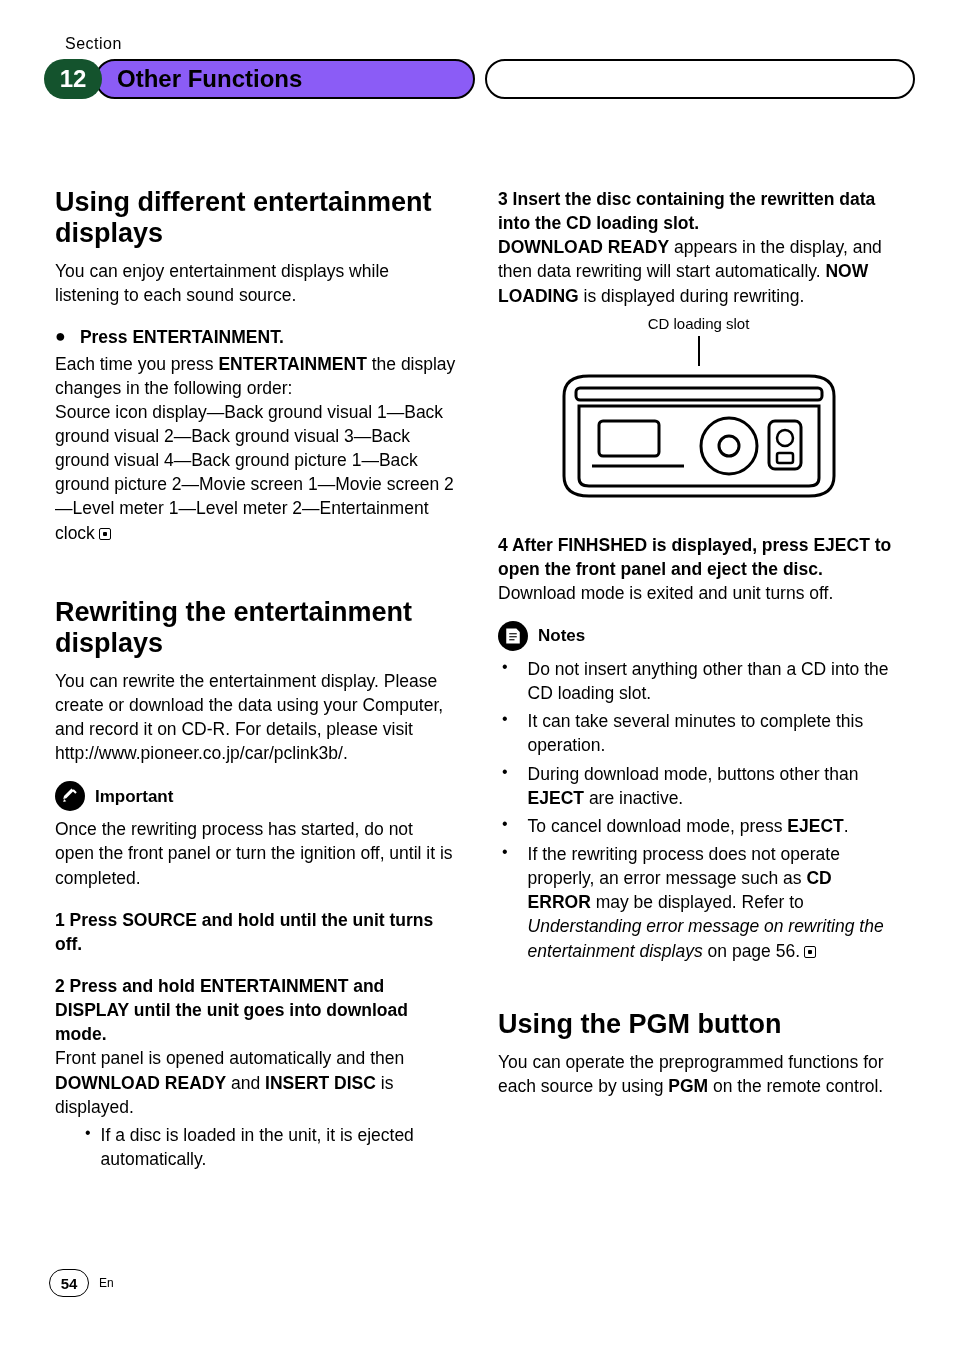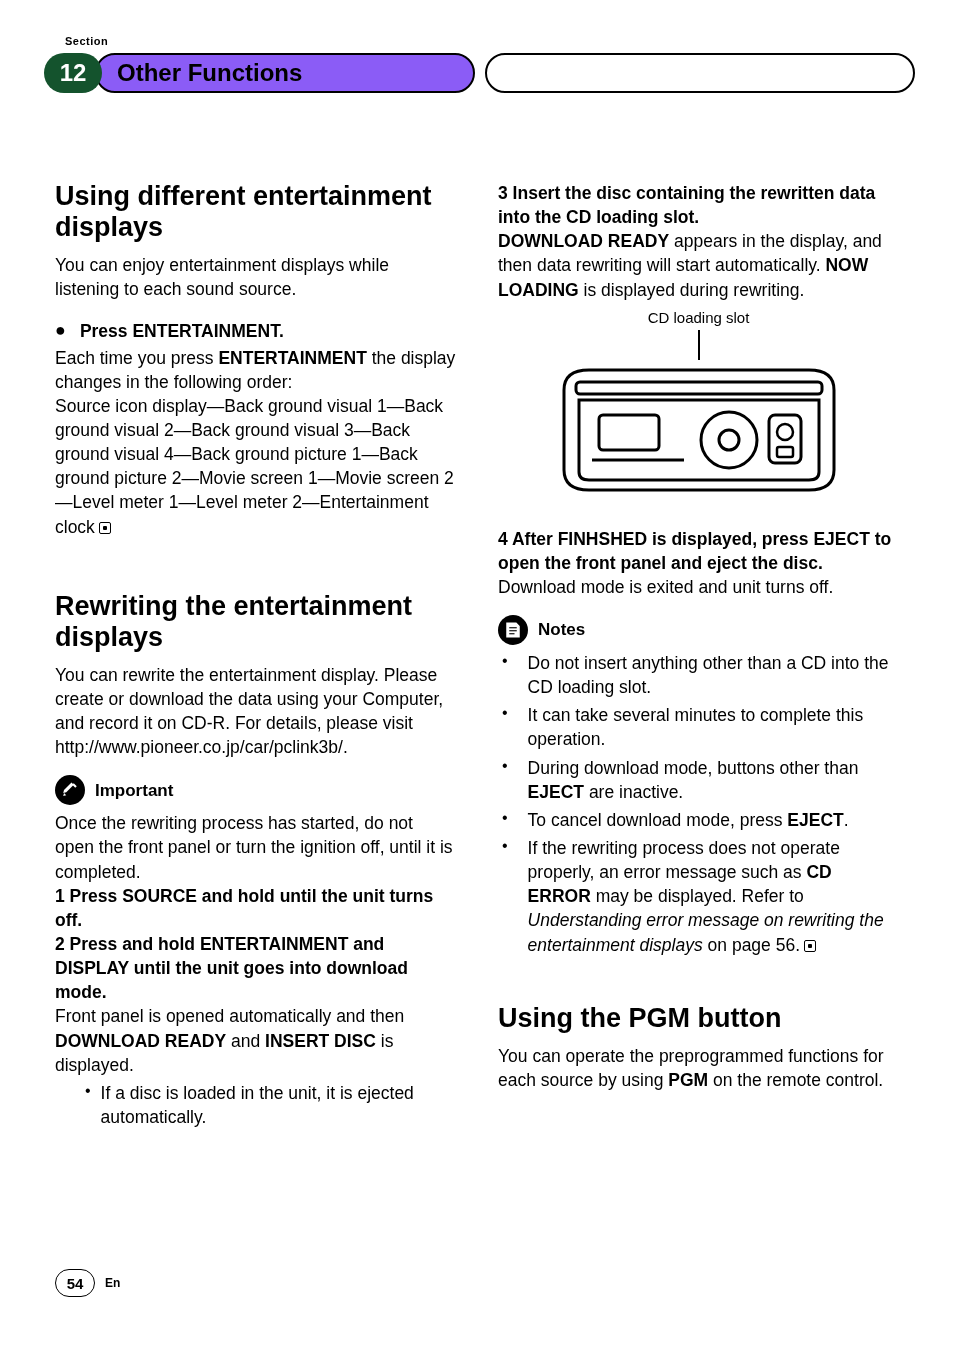--- a/index.html
+++ b/index.html
@@ -1,51 +1,51 @@
 <!DOCTYPE html>
 <html><head>
 <meta charset="utf-8">
 <style>
   * { margin: 0; padding: 0; box-sizing: border-box; }
   html, body { width: 954px; height: 1352px; background: #fff; font-family: Arial, Helvetica, sans-serif; color: #000; }
   .page { padding: 35px 55px 35px 55px; }
-  .top-label { font-size: 11px; font-weight: bold; letter-spacing: 0.5px; margin-left: 10px; }
+  .top-label { font-size: 16px; font-weight: normal; letter-spacing: 0.5px; margin-left: 10px; }
   .header-row { position: relative; height: 52px; margin-top: 2px; }
   .section-badge { position: absolute; left: -11px; top: 4px; width: 58px; height: 40px; background: #14532d; border-radius: 20px; color: #fff; font-size: 24px; font-weight: bold; display: flex; align-items: center; justify-content: center; z-index: 2; }
   .section-title-box { position: absolute; left: 40px; top: 4px; height: 40px; width: 380px; border: 2px solid #000; border-radius: 20px; display: flex; align-items: center; padding-left: 20px; font-size: 24px; font-weight: bold; background: #8b5cf6; }
   .right-pill { position: absolute; left: 430px; top: 4px; height: 40px; width: 430px; border: 2px solid #000; border-radius: 20px; background: #fff; }
   .columns { display: flex; gap: 42px; margin-top: 80px; }
   .col { width: 50%; font-size: 17.5px; line-height: 1.38; }
   h2.section-h { font-size: 27px; font-weight: bold; line-height: 1.15; margin-bottom: 10px; }
   .intro { margin-bottom: 18px; }
   .bullet-row { display: flex; gap: 14px; font-weight: bold; margin-bottom: 2px; }
   .bullet-dot { font-size: 18px; line-height: 1.3; }
   .para { margin-bottom: 0; }
   .end-mark { display:inline-block; width:12px; height:12px; border:1.5px solid #000; border-radius:2px; vertical-align:middle; margin-left:4px; position:relative; }
   .end-mark::after { content:""; position:absolute; left:3px; top:3px; width:4px; height:4px; background:#000; border-radius:1px; }
   .block { margin-top: 52px; }
   .icon-label { display: flex; align-items: center; gap: 10px; margin: 16px 0 6px 0; }
   .icon-circle { width: 30px; height: 30px; background:#000; border-radius:50%; display:flex; align-items:center; justify-content:center; }
   .icon-circle svg { width: 18px; height: 18px; }
   .icon-text { font-weight: bold; font-size: 17px; }
-  .step { }
+  .step { margin-top: 18px; }
   .step-head { font-weight: bold; }
   .sub-bullet { display:flex; gap:10px; margin-left: 30px; margin-top:4px; }
   .sub-bullet .dot { font-size: 16px; line-height:1.3; }
   .notes-list { margin-top:4px; }
   .note-item { display:flex; gap:10px; margin-left:0; margin-top:4px; }
   .note-item .dot { font-size:16px; line-height:1.3; margin-left:4px; }
   .note-text { flex:1; padding-left: 10px; }
   .caption { font-size: 15px; text-align: center; }
   .device-fig { width: 290px; margin: 6px auto 20px auto; }
   .device-fig .pointer { width:2px; height:30px; background:#000; margin: 2px auto 0 auto; }
   .italic { font-style: italic; }
-  .page-num-row { position: absolute; left: 55px; bottom: 55px; display:flex; align-items:center; gap:10px; }
+  .page-num-row { position: absolute; left: 49px; bottom: 55px; display:flex; align-items:center; gap:10px; }
   .page-num { width: 40px; height: 28px; border:1.5px solid #000; border-radius: 14px; display:flex; align-items:center; justify-content:center; font-weight:bold; font-size:15px; }
-  .lang { font-size:12px; font-weight:bold; }
+  .lang { font-size:12px; font-weight:normal; }
   .bold { font-weight:bold;text-align:center; }
 </style>
 </head>
 <body>
 
 <div class="page">
   <div class="top-label">Section</div>
   <div class="header-row">
     <div class="section-badge">12</div>
     <div class="section-title-box">Other Functions</div>

